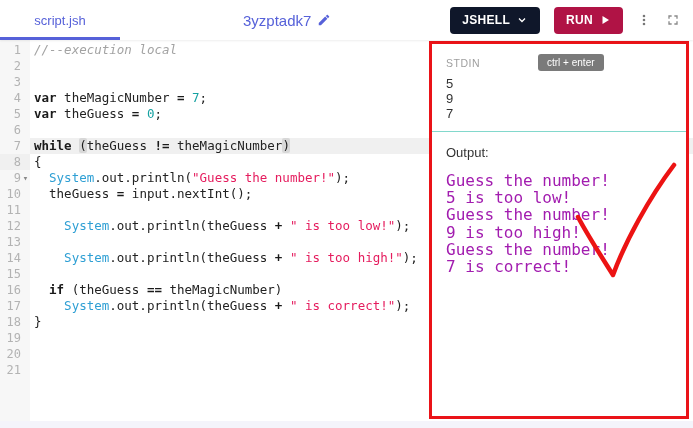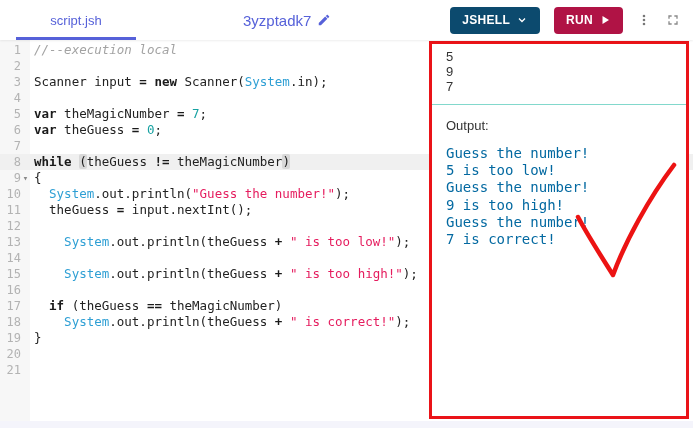--- a/index.html
+++ b/index.html
@@ -3,35 +3,35 @@
 <meta charset="utf-8">
 <style>
   * { margin:0; padding:0; box-sizing:border-box; }
   html,body { width:693px; height:428px; overflow:hidden; background:#fff;
     font-family:"Liberation Sans", sans-serif; }
   .app { position:relative; width:693px; height:428px; background:#fff; }
 
   
   .topbar { position:relative; height:40px; background:#fff;
     box-shadow:0 1px 2px rgba(0,0,0,.07); z-index:5; }
-  .tab { position:absolute; left:16px; top:0; width:120px; height:40px;
+  .tab { position:absolute; left:0; top:0; width:120px; height:40px;
     display:flex; align-items:center; justify-content:center;
     color:#5661d9; font-size:13px; cursor:pointer; }
   .tab-underline { position:absolute; left:0; bottom:0; width:120px; height:3px;
     background:#5661d9; }
   .doc-title { position:absolute; left:243px; top:0; height:40px;
     display:flex; align-items:center; gap:6px; color:#5661d9; font-size:15px; }
   .pencil { width:14px; height:14px; fill:#5661d9; cursor:pointer; }
   .actions { position:absolute; right:12px; top:0; height:40px;
     display:flex; align-items:center; gap:14px; }
   .btn { display:flex; align-items:center; gap:6px; border:none; color:#fff;
     font-size:12px; font-weight:bold; letter-spacing:.3px; height:27px;
     padding:0 12px; border-radius:4px; cursor:pointer;
     font-family:"Liberation Sans", sans-serif; }
-  .btn-jshell { background:#0c4a6e; }
+  .btn-jshell { background:#0f172a; }
   .btn-run { background:#b01345;justify-content:space-between; }
   .icon-btn { background:none; border:none; cursor:pointer; display:flex;
     align-items:center; }
 
   
   .main { position:relative; height:381px; }
   .editor { position:absolute; inset:0; display:flex;
     font-family:"DejaVu Sans Mono","Liberation Mono",monospace; font-size:12.5px; }
   .gutter { width:30px; background:#f7f7f7; padding-top:2px; flex:none; }
   .gut-row { height:16px; line-height:16px; display:flex; }
@@ -54,21 +54,21 @@
   .stdin-head { display:flex; align-items:center; margin:10px 14px 0; }
   .stdin-label { color:#9e9e9e; font-size:10.5px; letter-spacing:.5px; }
   .shortcut-badge { margin-left:58px; background:#7a7a7a; color:#fff;
     font-size:10px; padding:3px 9px; border-radius:3px; }
   .stdin-values { margin:5px 14px 0; font-size:13px; color:#333;
     line-height:15px; cursor:text; }
   .io-divider { margin-top:10px; border:none; border-top:1px solid #82d8cc; }
   .output-label { margin:13px 14px 0; font-size:13px; color:#333; }
   .output-lines { margin:12px 14px 0;
     font-family:"DejaVu Sans Mono","Liberation Mono",monospace;
-    font-size:14px; color:#0369a1; line-height:17.2px; white-space:pre; }
+    font-size:16px; color:#a21caf; line-height:17.2px; white-space:pre; }
   .checkmark-svg { position:absolute; left:133px; top:112px; }
 
   
   .footer { position:absolute; left:0; bottom:0; width:693px; height:7px;
     background:#f4f4fb; }
 </style>
 </head>
 <body>
 
 <div class="app">
@@ -199,41 +199,44 @@
             <span class="gut-fold"></span>
           </div>
           <div class="gut-row">
             <span class="gut-num">21</span>
             <span class="gut-fold"></span>
           </div>
         </div>
       <div class="code">
           <div class="code-row"><span class="tok-c">//--execution local</span></div>
           <div class="code-row">&nbsp;</div>
-          <div class="code-row"><span class="tok-p">Scanner input </span><span class="tok-k">=</span><span class="tok-p"> </span><span class="tok-k">new</span><span class="tok-p"> Scanner(</span><span class="tok-t">System</span><span class="tok-p">.in);</span></div>
           <div class="code-row">&nbsp;</div>
           <div class="code-row"><span class="tok-k">var</span><span class="tok-p"> theMagicNumber </span><span class="tok-k">=</span><span class="tok-p"> </span><span class="tok-n">7</span><span class="tok-p">;</span></div>
           <div class="code-row"><span class="tok-k">var</span><span class="tok-p"> theGuess </span><span class="tok-k">=</span><span class="tok-p"> </span><span class="tok-n">0</span><span class="tok-p">;</span></div>
           <div class="code-row">&nbsp;</div>
           <div class="code-row hl"><span class="tok-k">while</span><span class="tok-p"> </span><span class="tok-b">(</span><span class="tok-p">theGuess </span><span class="tok-k">!=</span><span class="tok-p"> theMagicNumber</span><span class="tok-b">)</span></div>
           <div class="code-row"><span class="tok-p">{</span></div>
           <div class="code-row"><span class="tok-p">  </span><span class="tok-t">System</span><span class="tok-p">.out.println(</span><span class="tok-s">"Guess the number!"</span><span class="tok-p">);</span></div>
           <div class="code-row"><span class="tok-p">  theGuess </span><span class="tok-k">=</span><span class="tok-p"> input.nextInt();</span></div>
           <div class="code-row">&nbsp;</div>
           <div class="code-row"><span class="tok-p">    </span><span class="tok-t">System</span><span class="tok-p">.out.println(theGuess </span><span class="tok-k">+</span><span class="tok-p"> </span><span class="tok-s">" is too low!"</span><span class="tok-p">);</span></div>
           <div class="code-row">&nbsp;</div>
           <div class="code-row"><span class="tok-p">    </span><span class="tok-t">System</span><span class="tok-p">.out.println(theGuess </span><span class="tok-k">+</span><span class="tok-p"> </span><span class="tok-s">" is too high!"</span><span class="tok-p">);</span></div>
           <div class="code-row">&nbsp;</div>
           <div class="code-row"><span class="tok-p">  </span><span class="tok-k">if</span><span class="tok-p"> (theGuess </span><span class="tok-k">==</span><span class="tok-p"> theMagicNumber)</span></div>
           <div class="code-row"><span class="tok-p">    </span><span class="tok-t">System</span><span class="tok-p">.out.println(theGuess </span><span class="tok-k">+</span><span class="tok-p"> </span><span class="tok-s">" is correct!"</span><span class="tok-p">);</span></div>
           <div class="code-row"><span class="tok-p">}</span></div>
         </div>
     </div>
 
     <div class="io-panel">
+      <div class="stdin-head">
+        <span class="stdin-label">STDIN</span>
+        <span class="shortcut-badge">ctrl + enter</span>
+      </div>
       <div class="stdin-values">
           <div>5</div>
           <div>9</div>
           <div>7</div>
         </div>
       <hr class="io-divider">
       <div class="output-label">Output:</div>
       <div class="output-lines"><div>Guess the number!</div><div>5 is too low!</div><div>Guess the number!</div><div>9 is too high!</div><div>Guess the number!</div><div>7 is correct!</div></div>
       <svg class="checkmark-svg" width="118" height="126" viewBox="0 0 118 126">
         <path d="M13 61 C23 80 38 103 48 119 C60 86 84 42 109 9" fill="none" stroke="#ec1313" stroke-width="4.5" stroke-linecap="round" stroke-linejoin="round"></path>

